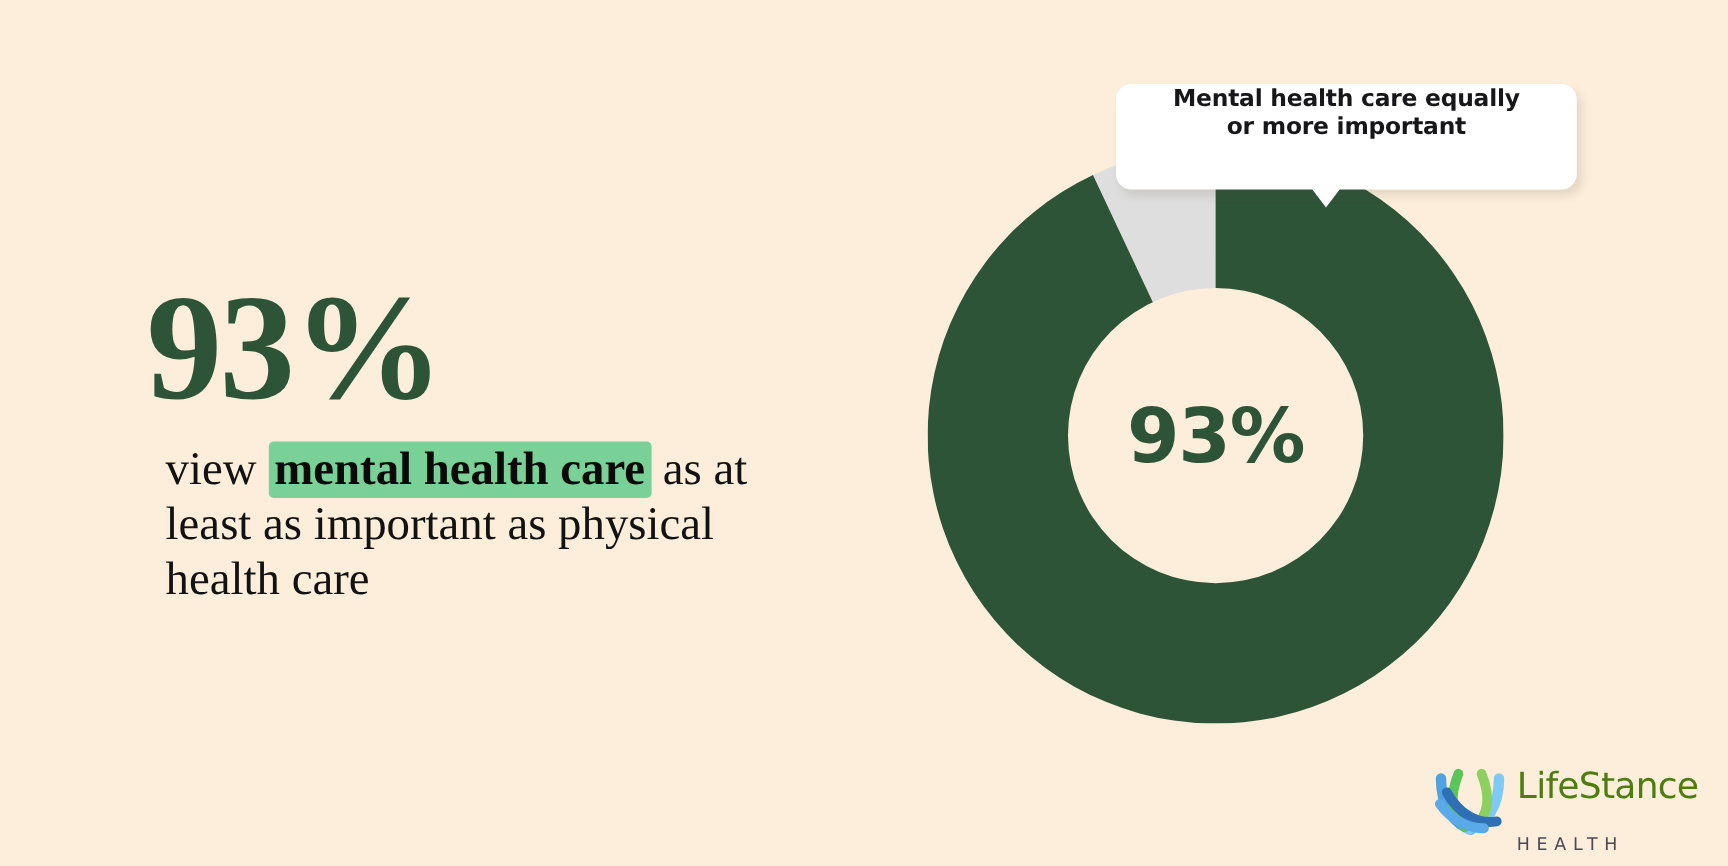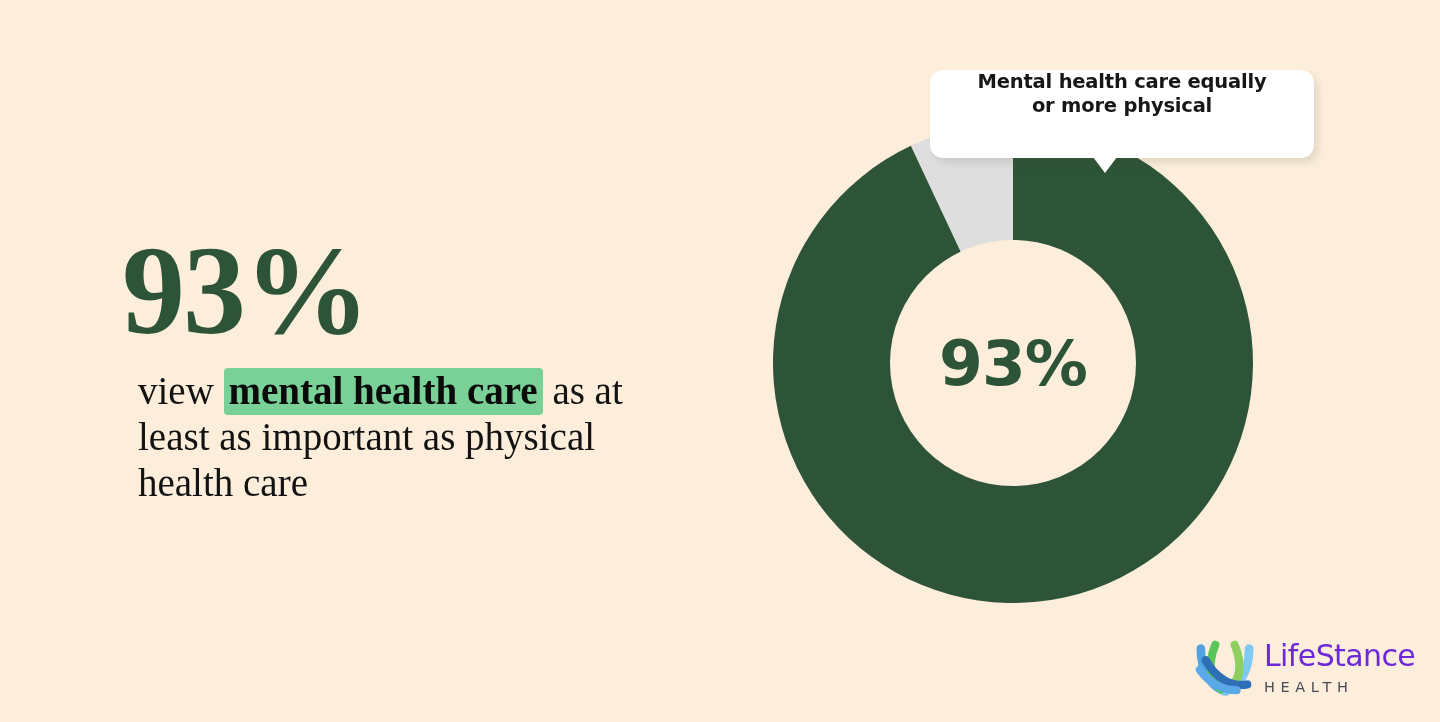--- a/index.html
+++ b/index.html
@@ -151,30 +151,30 @@
   .logo-words {
     position: absolute;
     left: 70px;
     top: 4px;
   }
   .logo-name {
     font-family: "DejaVu Sans", sans-serif;
     font-size: 30px;
     font-weight: normal;
     letter-spacing: -0.6px;
-    color: #6d28d9;
+    color: #4d7c0f;
     line-height: 1;
   }
   .logo-sub {
     font-family: "DejaVu Sans", sans-serif;
     font-size: 14.5px;
     letter-spacing: 5.6px;
     color: #4A4A52;
     line-height: 1;
-    margin-top: 9px;
+    margin-top: 26px;
   }
 </style>
 </head>
 <body>
 
 <div id="infographic">
 
   <div class="left-block">
     <div class="big-stat">93%</div>
     <p class="statement"><span>view </span><span class="hl">mental health care</span><span> as at least as important as physical health care</span></p>
@@ -188,21 +188,21 @@
       <path fill="#2E5438" d="M 240 240 L 240.00 0.00 A 240 240 0 1 1 137.81 22.84 Z"></path>
 
       <circle cx="240" cy="240" r="123.0" fill="#FCEEDB"></circle>
     </svg>
     <div class="donut-center-label">93%</div>
   </div>
 
   <div class="callout">
     <div class="callout-text">
       <span>Mental health care equally</span><br>
-      <span>or more physical</span>
+      <span>or more important</span>
     </div>
   </div>
   <div class="callout-pointer"></div>
 
   <div class="logo">
     <svg class="logo-mark" viewBox="0 0 64 60">
       <path d="M7 10 C 7 34, 18 50, 33 54" stroke="#4FA3E3" stroke-width="9" fill="none" stroke-linecap="round"></path>
       <path d="M57 10 C 57 34, 46 50, 31 54" stroke="#7FC9F5" stroke-width="9" fill="none" stroke-linecap="round"></path>
       <path d="M22 6 C 14 26, 16 42, 28 52" stroke="#5BC45B" stroke-width="8.5" fill="none" stroke-linecap="round"></path>
       <path d="M42 6 C 50 26, 48 42, 36 52" stroke="#8ED060" stroke-width="8.5" fill="none" stroke-linecap="round"></path>

